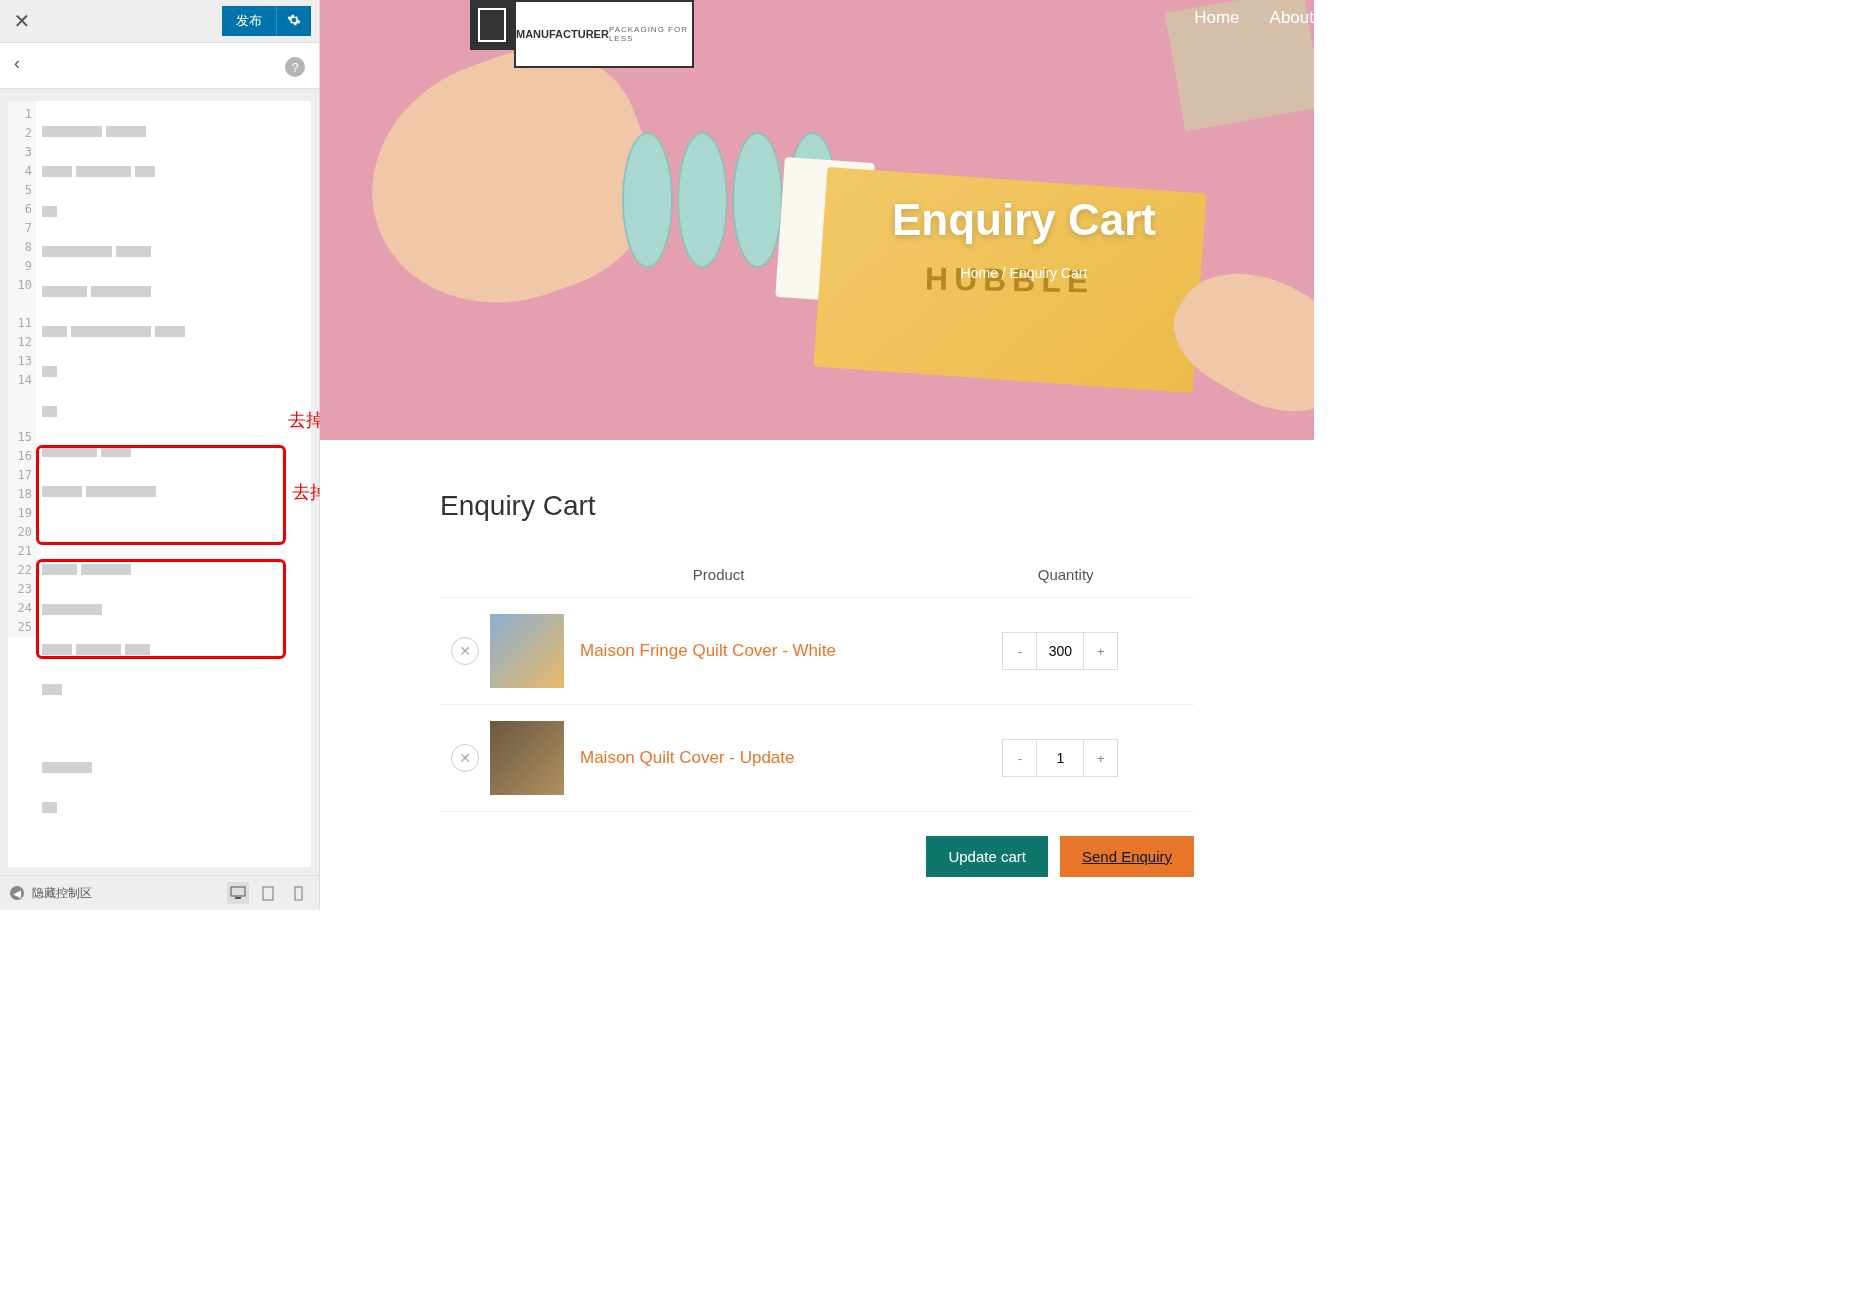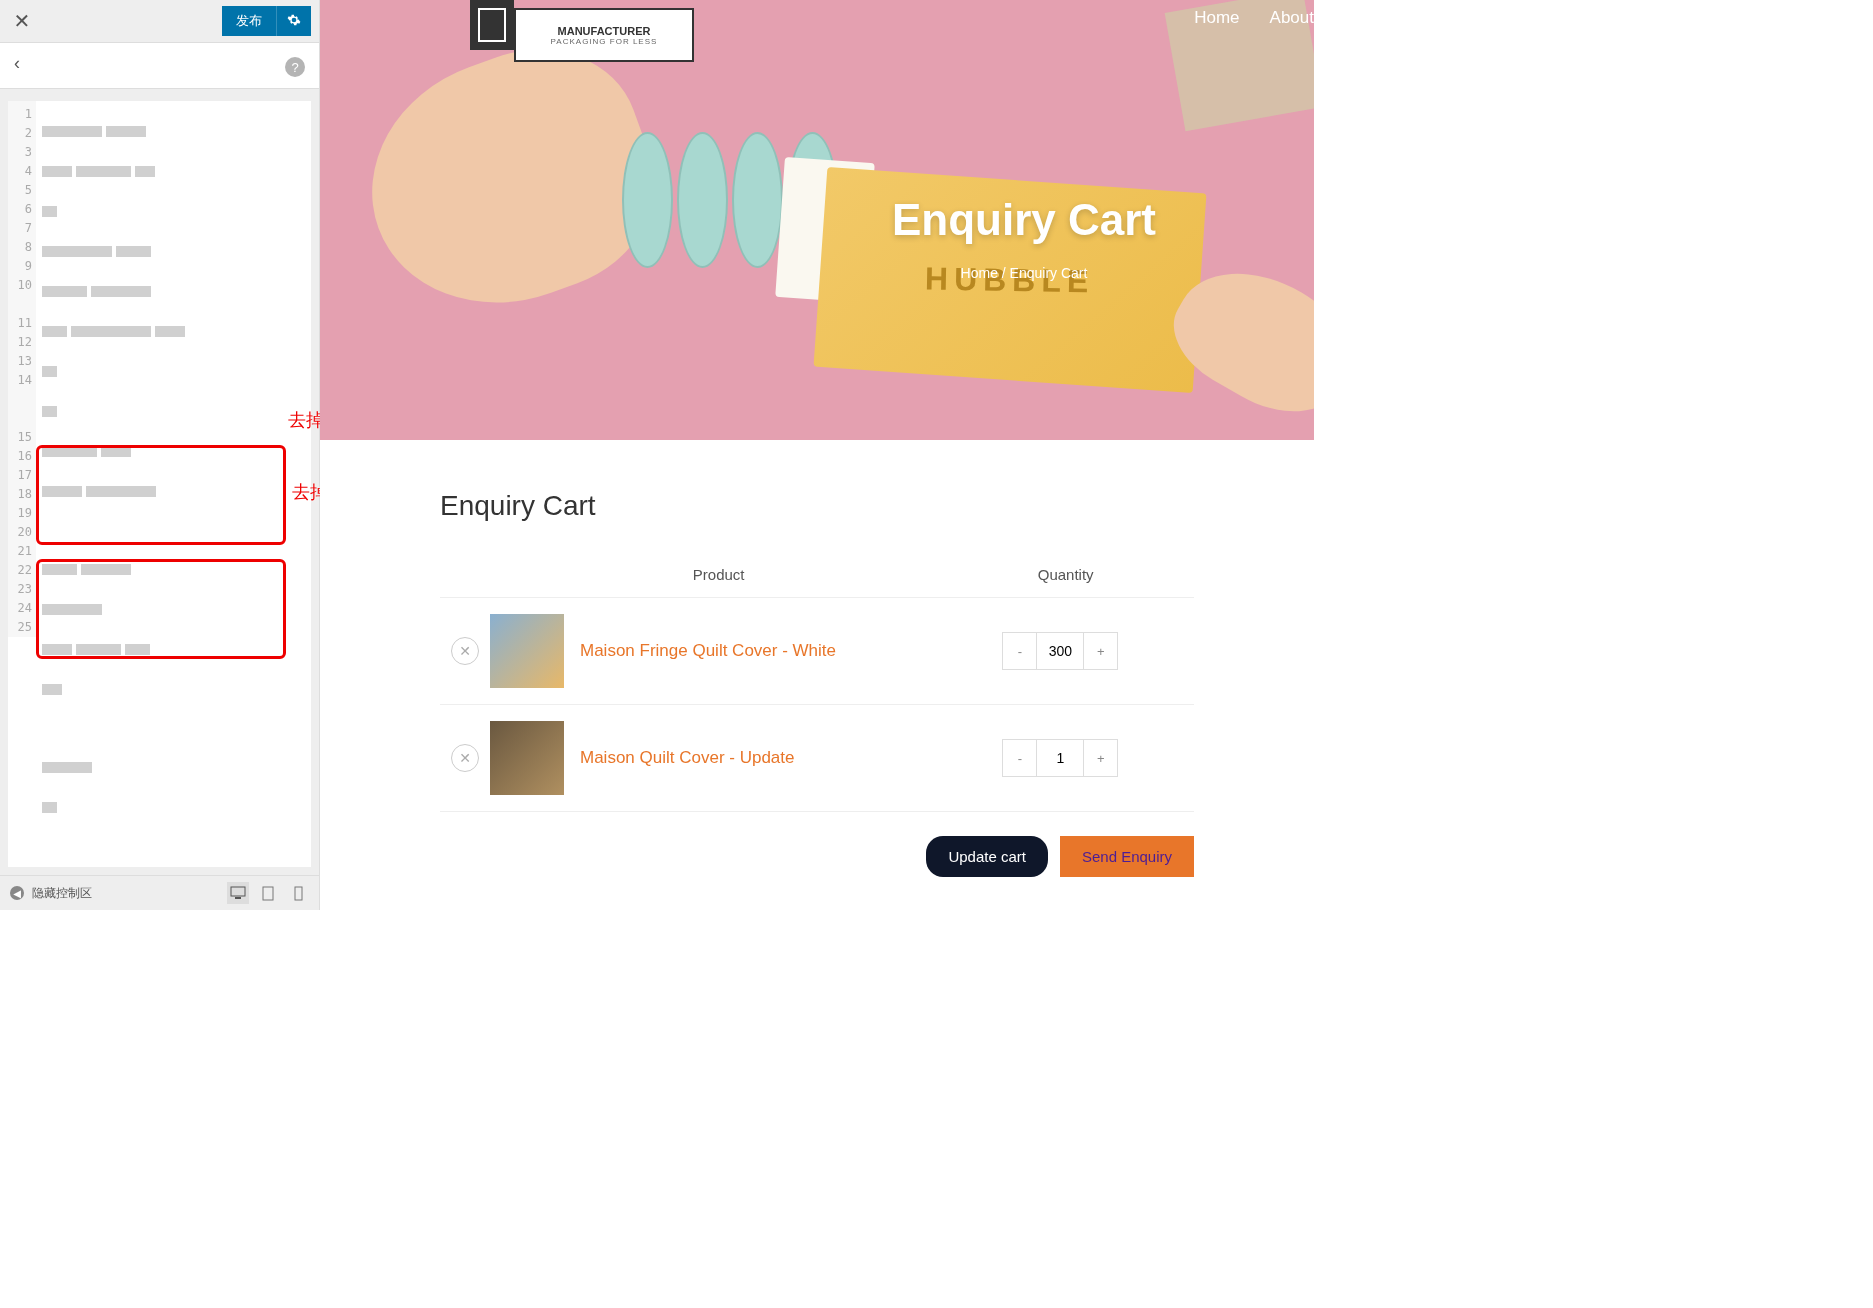--- a/index.html
+++ b/index.html
@@ -41,21 +41,21 @@
 .hero-img { position: absolute; inset: 0; background: #e4a0b0; overflow: hidden; }
 .hand1 { position: absolute; left: 50px; top: 60px; width: 280px; height: 240px; background: #f0c8a8; border-radius: 50% 40% 40% 50%; transform: rotate(-20deg); }
 .blister { position: absolute; left: 300px; top: 130px; width: 220px; height: 140px; display: flex; }
 .blister span { flex: 1; background: #a8d8d0; border-radius: 50%; margin: 2px; border: 2px solid #90c0b8; }
 .box { position: absolute; left: 500px; top: 180px; width: 380px; height: 200px; background: linear-gradient(135deg, #f2c968 0%, #ecbc4a 100%); border-radius: 4px; transform: rotate(4deg); display: flex; align-items: center; justify-content: center; }
 .box-label { color: #b88820; font-size: 32px; font-weight: 700; letter-spacing: 6px; transform: rotate(-3deg); }
 .boxwhite { position: absolute; left: 460px; top: 160px; width: 90px; height: 140px; background: #faf8f0; border-radius: 4px; transform: rotate(4deg); }
 .hand2 { position: absolute; right: -40px; bottom: 40px; width: 180px; height: 120px; background: #f0c8a8; border-radius: 60% 50% 50% 40%; transform: rotate(30deg); }
 .carton { position: absolute; right: 0; top: 0; width: 140px; height: 120px; background: #d4c2a8; transform: rotate(-10deg); opacity: 0.9; }
 
-.logo { position: absolute; left: 148px; top: 8px; width: 180px; height: 54px; background: #fff; border: 2px solid #333; display: flex; align-items: center; justify-content: center; flex-direction: column; }
+.logo { position: absolute; left: 148px; top: 0; width: 180px; height: 68px; background: #fff; border: 2px solid #333; display: flex; align-items: center; justify-content: center; flex-direction: row; }
 .logo .l1 { font-size: 11px; font-weight: 700; color: #333; }
 .logo .l2 { font-size: 8px; color: #666; letter-spacing: 1px; }
 .logo-ico { position: absolute; left: 150px; top: 0; width: 44px; height: 50px; background: #333; }
 .logo-ico::after { content: ""; position: absolute; inset: 8px; border: 2px solid #fff; }
 
 .nav { position: absolute; right: 0; top: 8px; display: flex; gap: 30px; padding-right: 0; }
 .nav a { color: #fff; font-size: 17px; text-decoration: none; }
 
 .hero-title { position: absolute; right: 90px; top: 195px; text-align: center; width: 400px; }
 .hero-title h1 { color: #fff; font-size: 44px; font-weight: 700; text-shadow: 0 2px 6px rgba(0,0,0,0.2); }
@@ -76,22 +76,22 @@
 .c-thumb .thumb.t2 { background: linear-gradient(135deg,#6a5840,#b09060); }
 .c-name { flex: 0 0 46%; color: #e8762a; font-size: 17px; font-weight: 500; }
 .c-qty { flex: 1; display: flex; justify-content: center; }
 .qtybox { display: flex; border: 1px solid #ddd; }
 .qtybox span { width: 34px; height: 36px; display: flex; align-items: center; justify-content: center; color: #888; border-right: 1px solid #ddd; cursor: pointer; }
 .qtybox span:last-child { border-right: none; border-left: 1px solid #ddd; }
 .qtybox input { width: 46px; border: none; text-align: center; font-size: 14px; }
 
 .cart-actions { display: flex; justify-content: flex-end; gap: 12px; margin-top: 24px; }
 .btn { padding: 12px 22px; font-size: 15px; border: none; cursor: pointer; }
-.btn-upd { background: #0f172a; color: #fff; border-radius: 17px; }
-.btn-send { background: #e8762a; color: #4c1d95; }
+.btn-upd { background: #0f766e; color: #fff; }
+.btn-send { background: #e8762a; color: #0f172a; text-decoration: underline; }
 </style>
 </head>
 <body>
 
 <div class="app">
   <div class="sidebar">
     <div class="sb-top">
       <div class="sb-close">✕</div>
       <div class="sb-pub">
         <button>发布</button>

